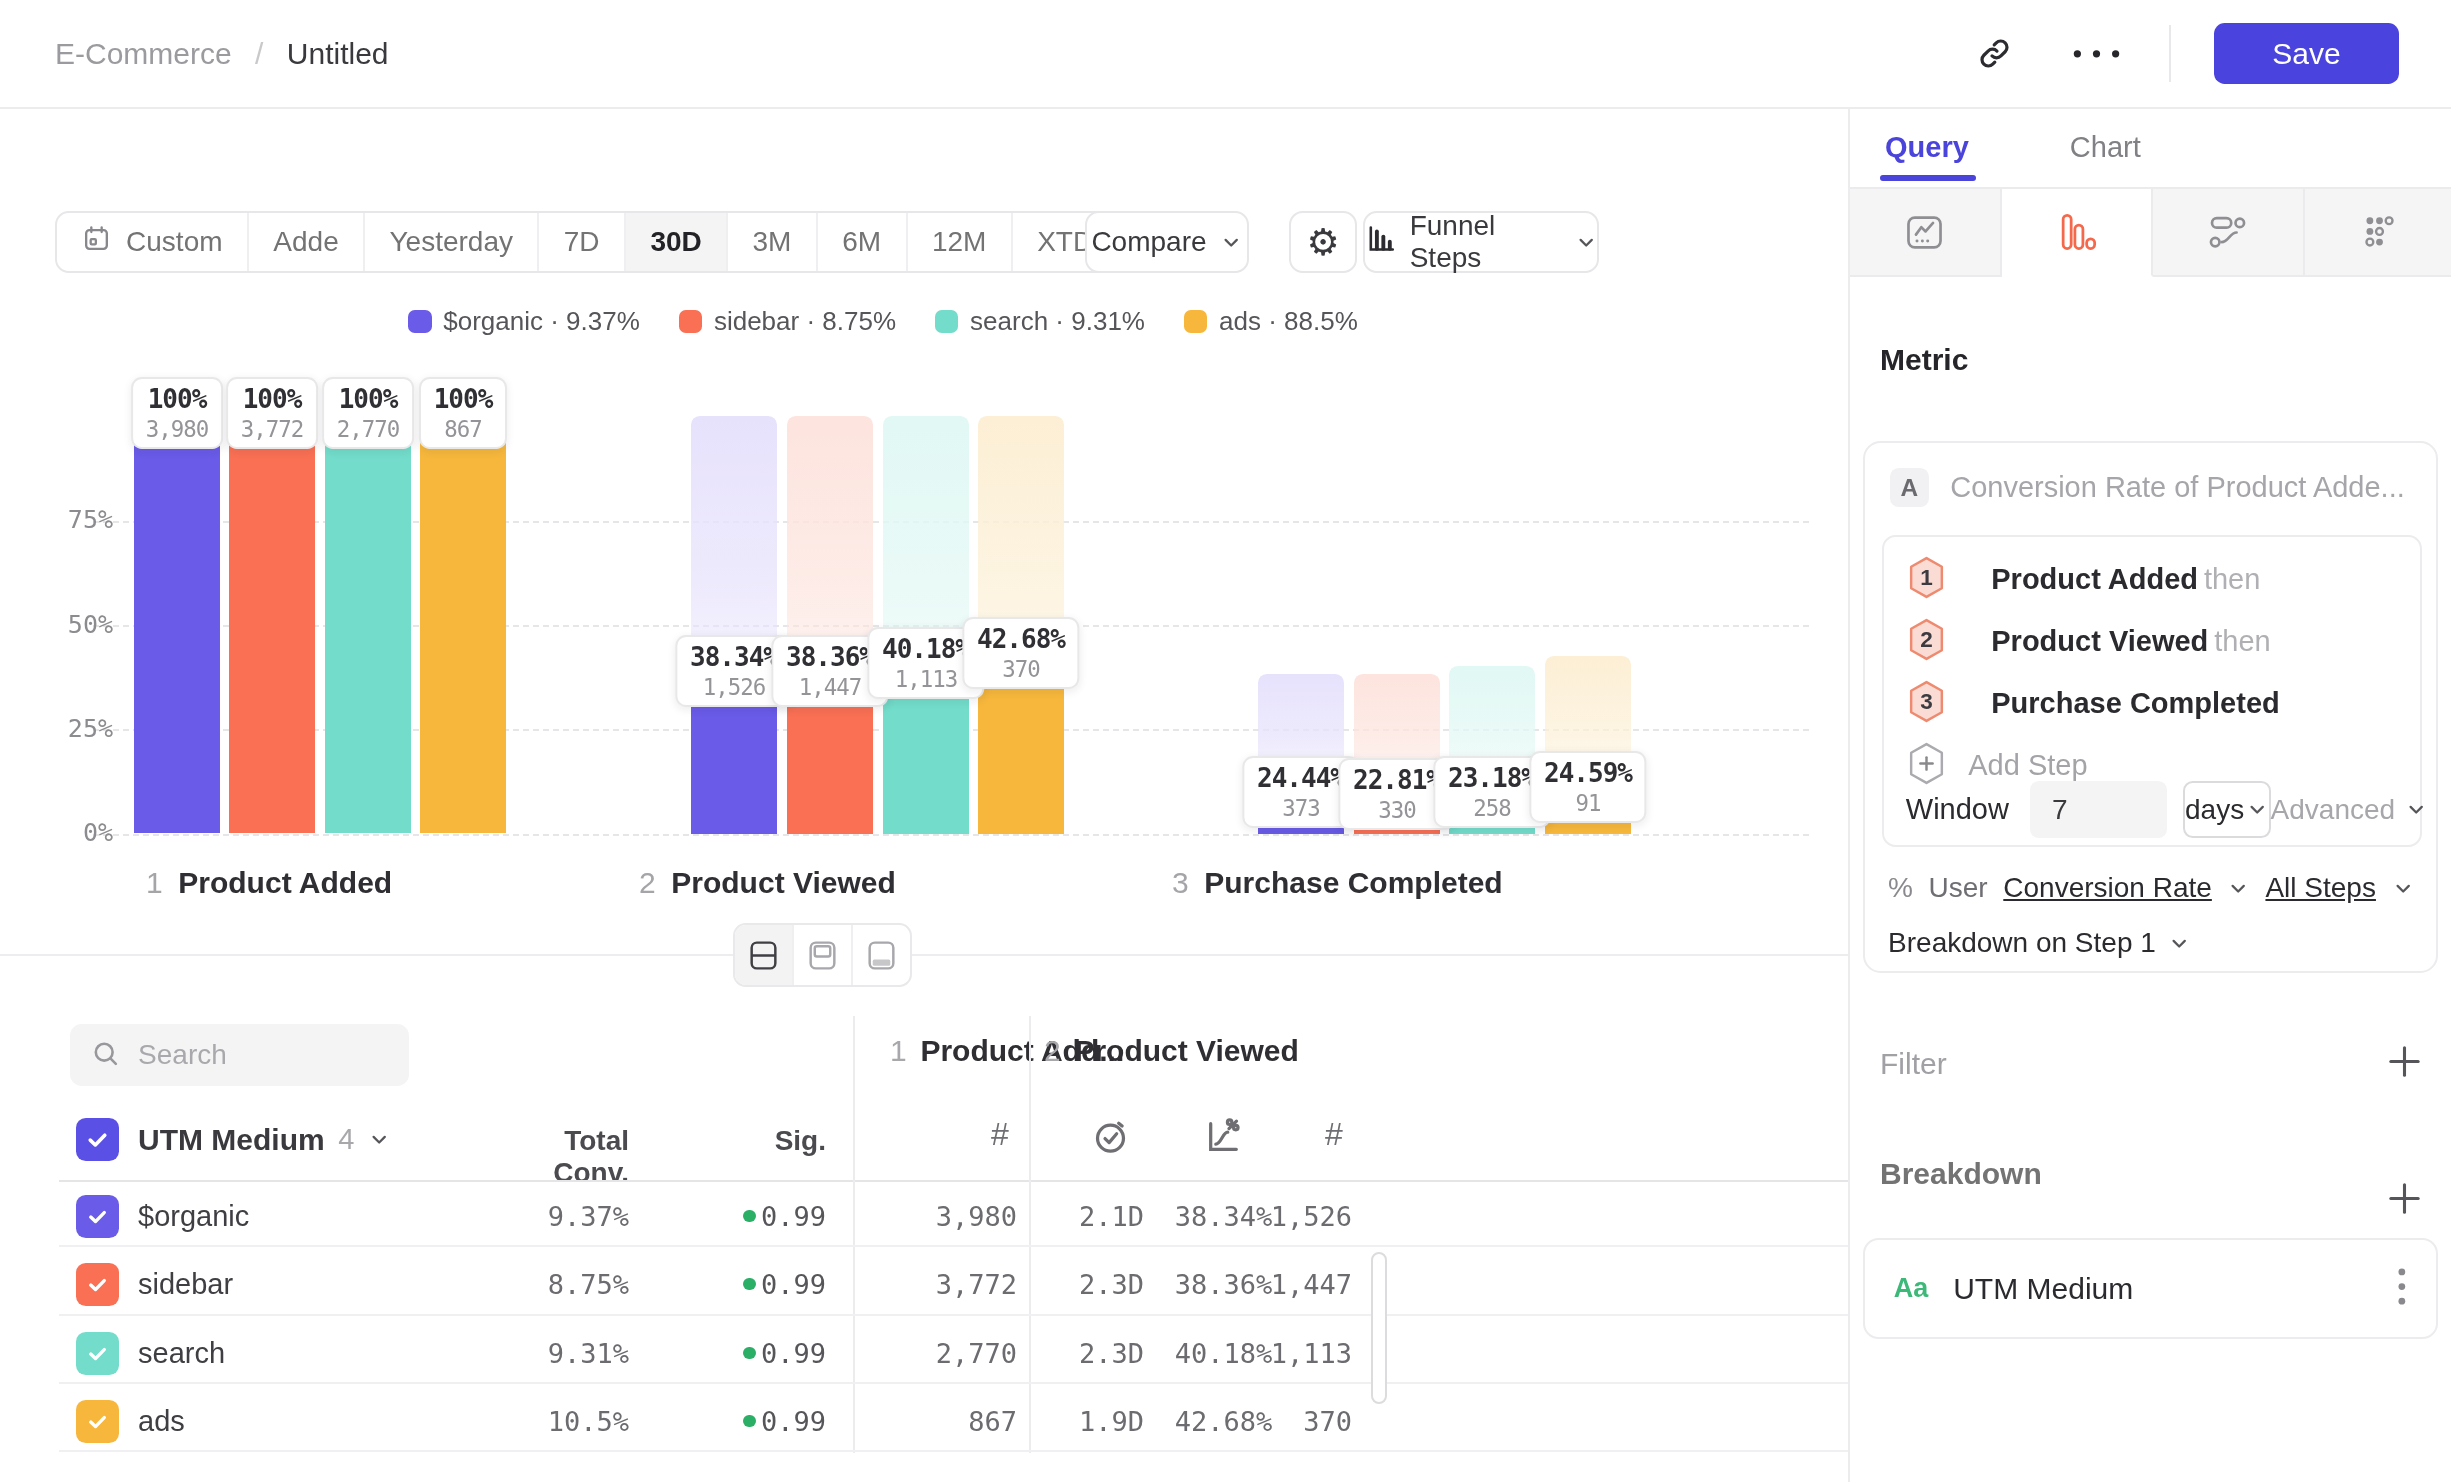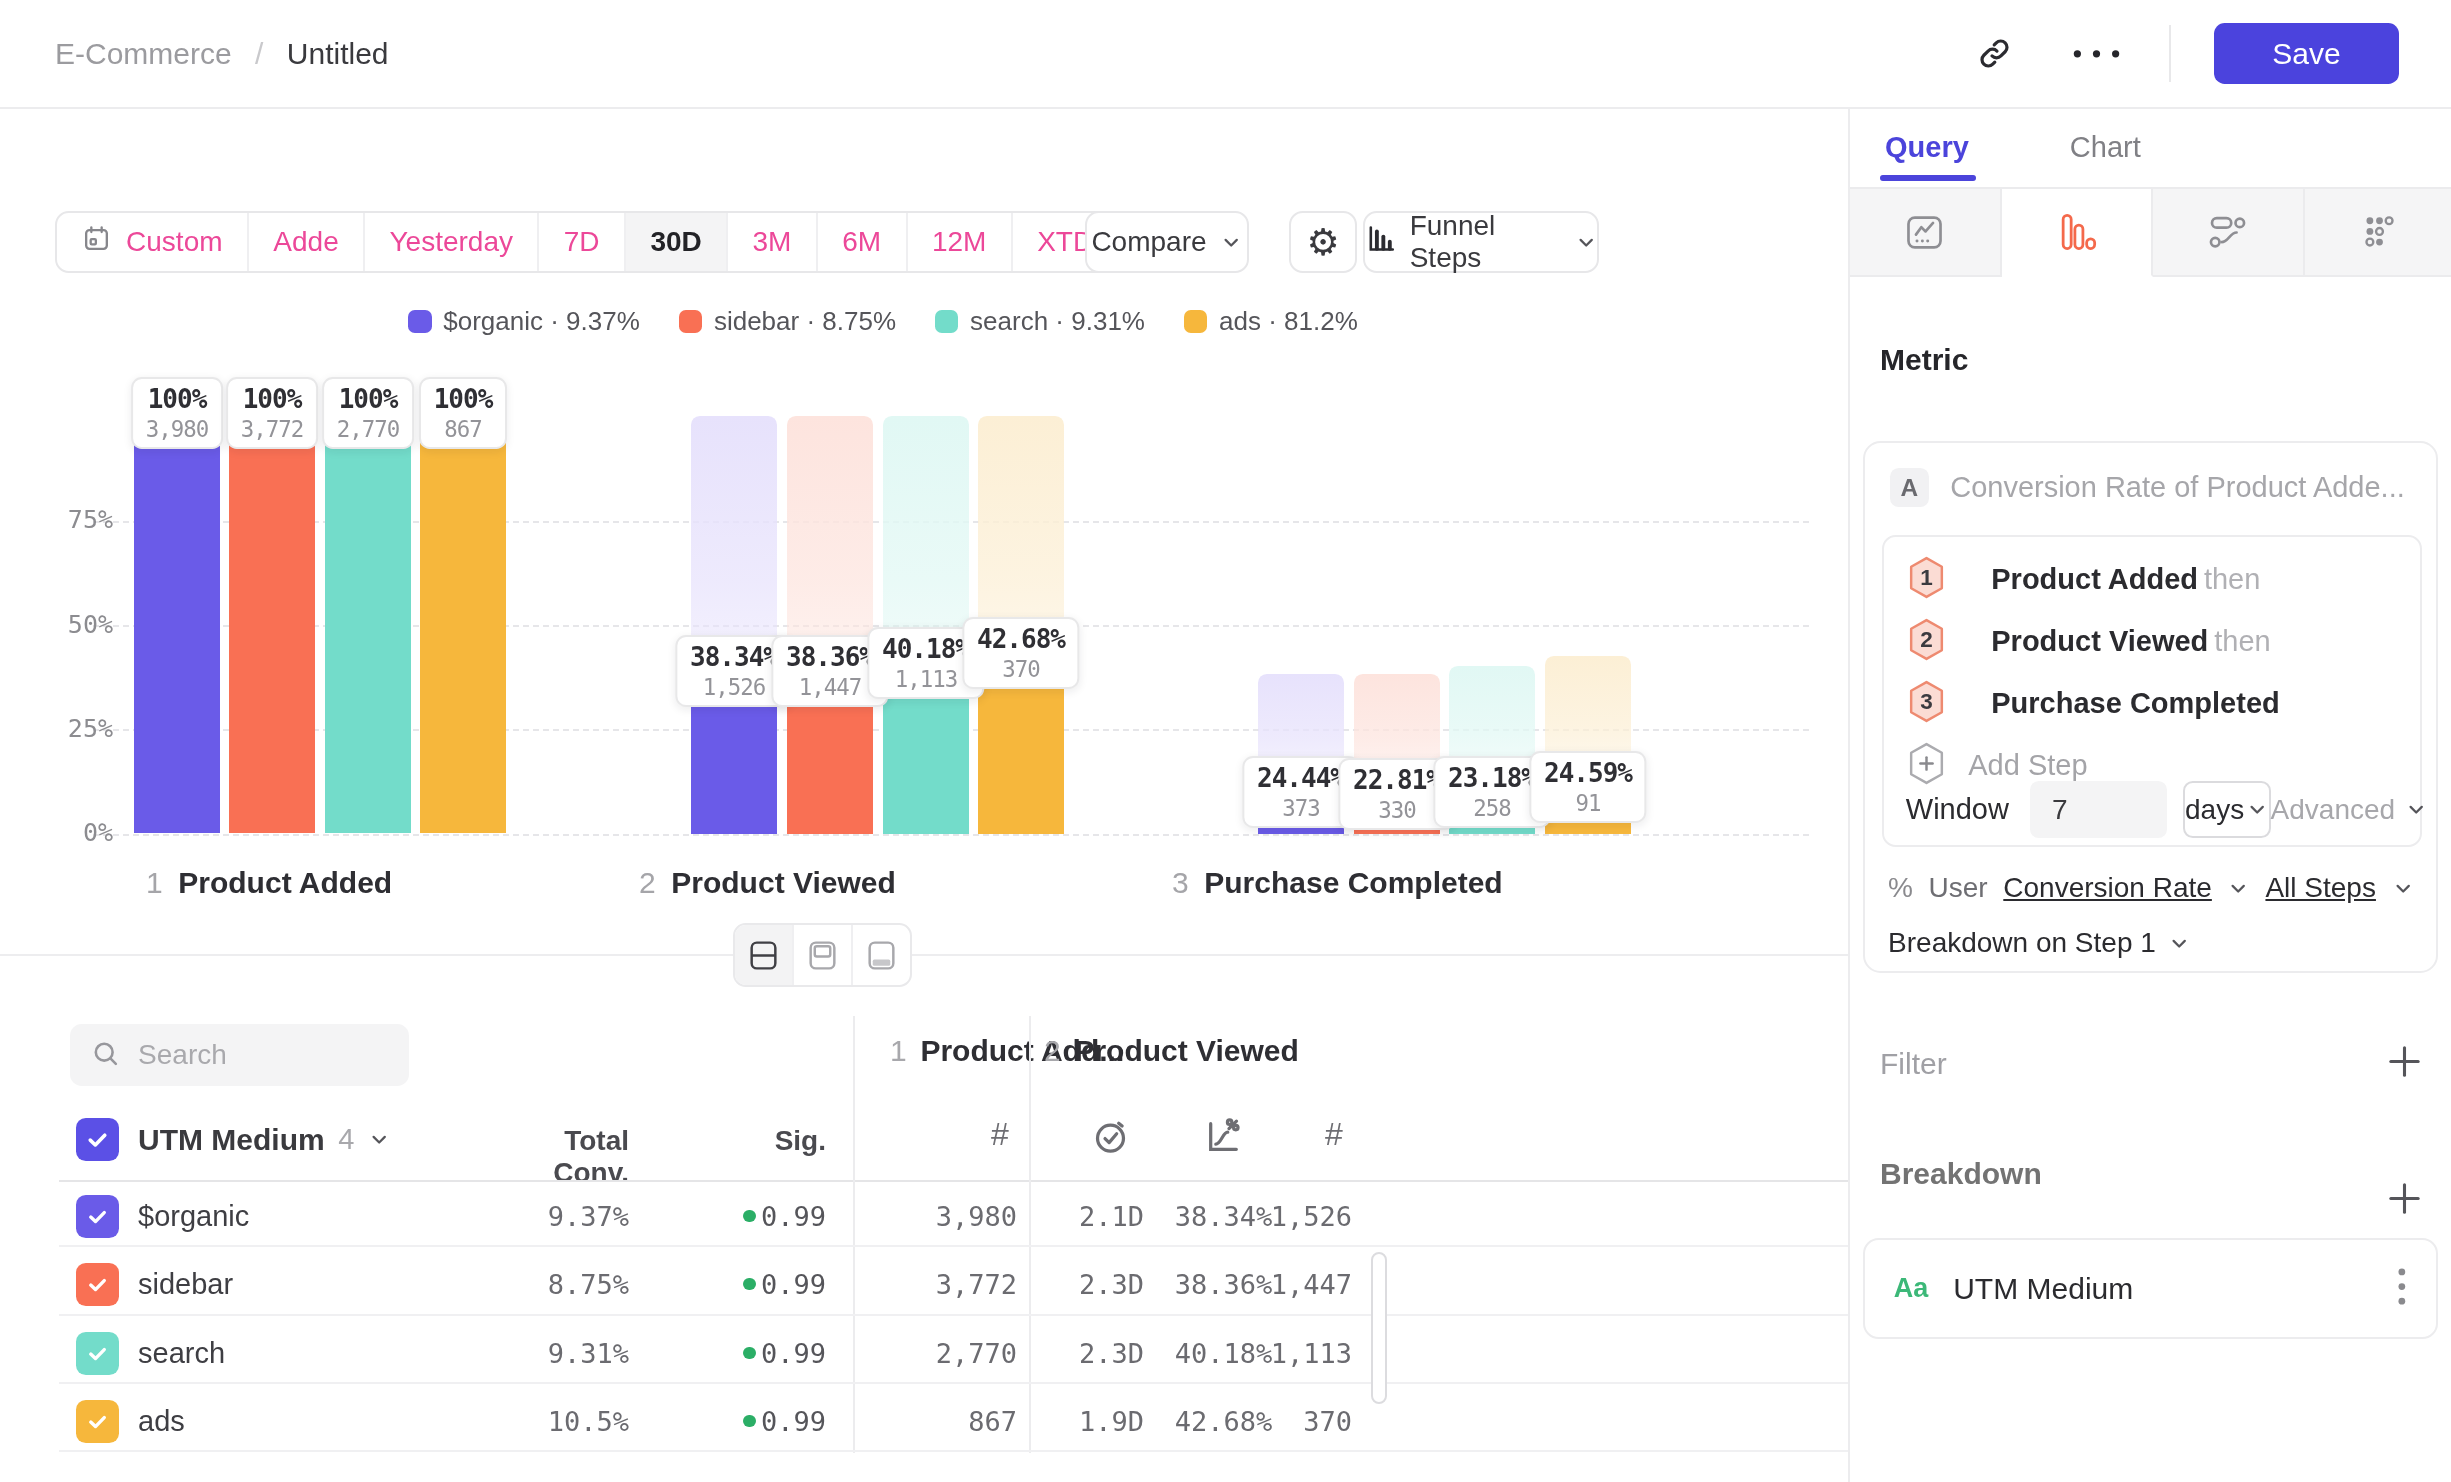--- a/index.html
+++ b/index.html
@@ -19,21 +19,21 @@
   .bc-current{color:#3A3A3E;font-weight:500;}
   .topbar-actions{position:absolute;right:53px;top:0;height:107px;display:flex;align-items:center;gap:43px;}
   .icon-btn{width:59px;height:59px;display:flex;align-items:center;justify-content:center;cursor:pointer;border-radius:9.8px;}
   .v-divider{width:2px;height:57px;background:#E8E8EA;}
   .save-btn{min-width:185px;height:61px;background:#4B43DD;color:#fff;border:none;border-radius:10.7px;
             font-size:30px;font-weight:500;font-family:"Liberation Sans",sans-serif;cursor:pointer;}
 
   
   .range-group{position:absolute;left:55px;top:211px;height:62px;display:flex;border:2px solid #E7E7E9;
                border-radius:13.7px;overflow:hidden;background:#fff;box-sizing:border-box;}
-  .range-item{display:flex;align-items:center;gap:13.7px;padding:0 24.4px;font-size:28px;color:#ec4899;
+  .range-item{display:flex;align-items:center;gap:13.7px;padding:0 24.4px;font-size:28px;color:#737373;
               border-right:2px solid #EFEFF1;cursor:pointer;white-space:nowrap;}
   .range-item:last-child{border-right:none;}
   .range-item.active{background:#F4F4F5;color:#232327;font-weight:700;}
   .range-item .chev{margin-left:2px;}
   .tool-btn{position:absolute;top:211px;height:62px;border:2px solid #E7E7E9;border-radius:13.7px;background:#fff;
             display:flex;align-items:center;justify-content:center;gap:13.7px;font-size:28px;color:#3A3A3E;
             font-weight:500;box-sizing:border-box;cursor:pointer;}
 
   
   .legend{position:absolute;left:93px;top:306px;width:1580px;display:flex;justify-content:center;gap:39px;}
@@ -233,21 +233,21 @@
       <div class="legend-item">
         <span class="legend-swatch" style="background: rgb(249, 112, 84);"></span>
         <span>sidebar · 8.75%</span>
       </div>
       <div class="legend-item">
         <span class="legend-swatch" style="background: rgb(115, 220, 202);"></span>
         <span>search · 9.31%</span>
       </div>
       <div class="legend-item">
         <span class="legend-swatch" style="background: rgb(246, 183, 60);"></span>
-        <span>ads · 81.2%</span>
+        <span>ads · 88.5%</span>
       </div>
     </div>
 
   <div class="abs" id="chart" style="left:0;top:0;width:1848px;height:985px;">
       <div class="gridline" style="left: 93px; top: 521px; width: 1716px;"></div>
       <div class="ytick mono" style="left: 43px; top: 505px;">75%</div>
       <div class="gridline" style="left: 93px; top: 625px; width: 1716px;"></div>
       <div class="ytick mono" style="left: 43px; top: 610px;">50%</div>
       <div class="gridline" style="left: 93px; top: 729px; width: 1716px;"></div>
       <div class="ytick mono" style="left: 43px; top: 714px;">25%</div>

